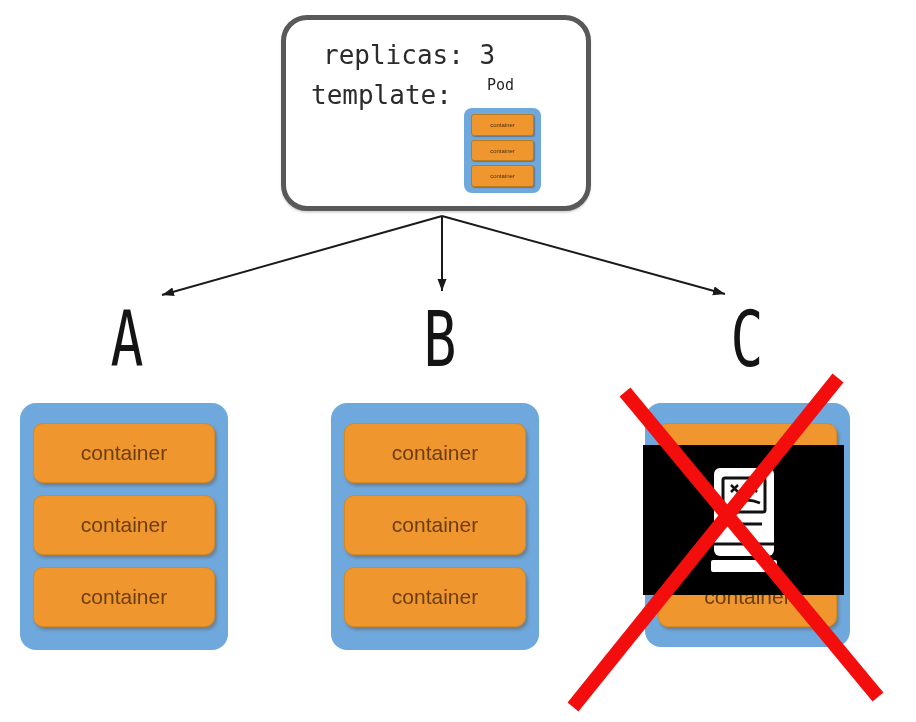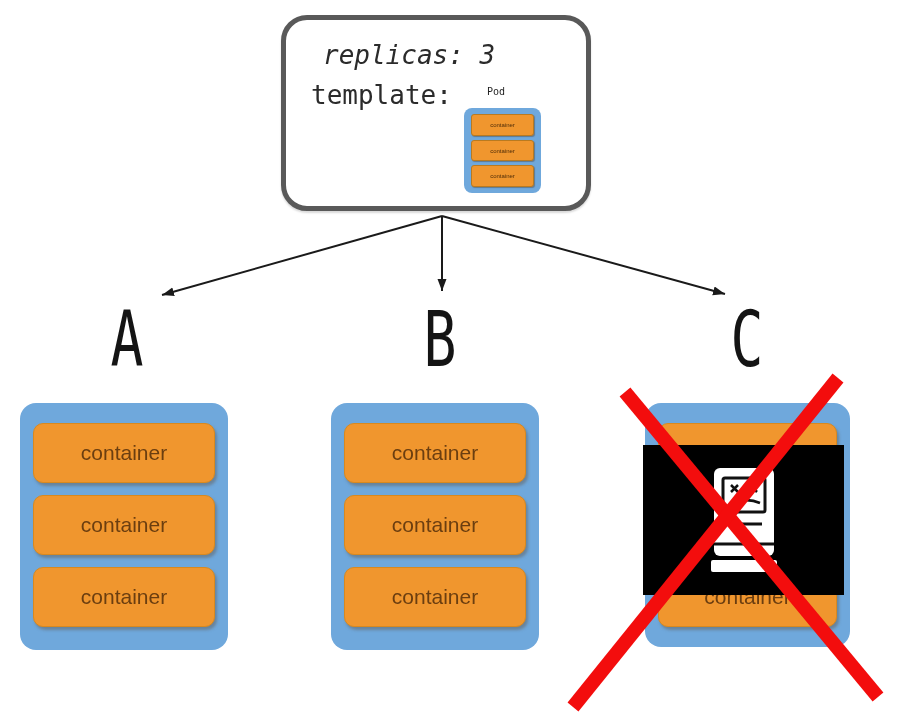--- a/index.html
+++ b/index.html
@@ -21,28 +21,27 @@
     border-radius: 26px;
     background: #ffffff;
     box-shadow: 0 2px 2px rgba(0,0,0,0.15);
   }
   .mono-line {
     font-family: "DejaVu Sans Mono", monospace;
     font-size: 26px;
     color: #2b2b2b;
     white-space: pre;
   }
-  .replicas-line { left: 323px; top: 40px; font-style: italic; }
+  .replicas-line { left: 323px; top: 40px; }
   .template-line { left: 311px; top: 80px; }
   .pod-label {
     left: 487px; top: 76px;
     font-family: "DejaVu Sans Mono", monospace;
-    font-size: 10px;
+    font-size: 15px;
     color: #1f1f1f;
-    margin-top: 10px;
   }
   .mini-pod {
     left: 464px; top: 108px;
     width: 77px; height: 85px;
     background: #6fa8dc;
     border-radius: 8px;
     box-sizing: border-box;
     padding: 6px 7px;
     display: flex;
     flex-direction: column;

